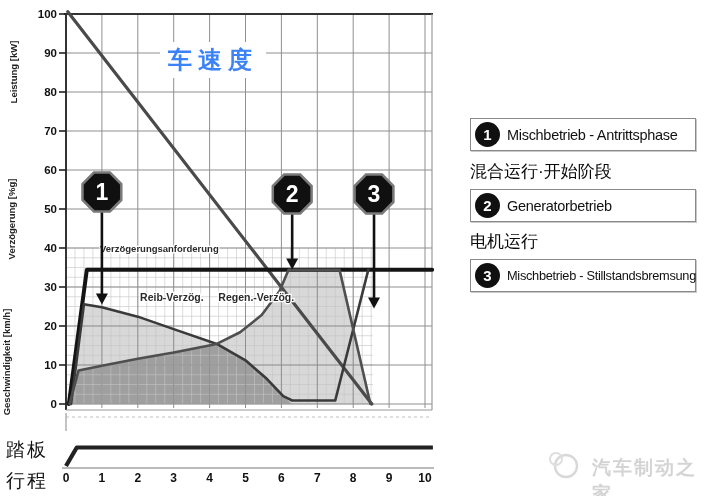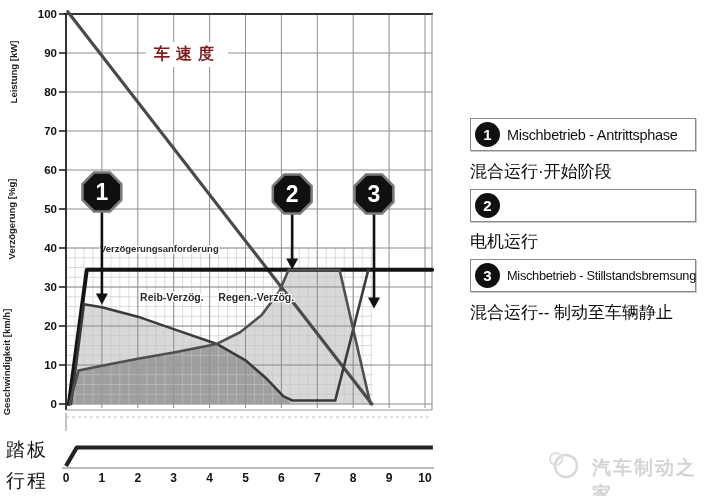--- a/index.html
+++ b/index.html
@@ -1,22 +1,22 @@
 <!DOCTYPE html>
 <html><head>
 <meta charset="utf-8">
 <style>
   html,body{margin:0;padding:0;background:#fff;}
   #stage{position:relative;width:709px;height:496px;background:#fff;overflow:hidden;
          font-family:"Liberation Sans",sans-serif;}
   svg{position:absolute;left:0;top:0;}
   .abs{position:absolute;}
   
-  #speed-label{left:146px;top:42px;font-size:16px;font-weight:bold;letter-spacing:6px;
-               color:#7f1d1d;background:#fff;padding:2px 8px;}
+  #speed-label{left:160px;top:42px;font-size:24px;font-weight:bold;letter-spacing:6px;
+               color:#3b82f6;background:#fff;padding:2px 8px;}
   
   .pedal-lab{left:6px;font-size:19px;font-weight:normal;color:#111;letter-spacing:2px;}
   #pedal-lab1{top:437px;}
   #pedal-lab2{top:468px;}
   
   #legend{left:470px;top:118px;width:228px;height:230px;}
   .lbox{position:absolute;left:0;width:226px;height:33px;background:#fff;
         border:1.5px solid #8a8a8a;box-shadow:1px 1px 0 #c9c9c9;
         display:flex;align-items:center;gap:7px;padding:0 4px;box-sizing:border-box;}
   .disc{display:inline-flex;align-items:center;justify-content:center;
@@ -182,24 +182,24 @@
 
   <div class="abs" id="legend">
     <div class="lbox" style="top:0">
       <span class="disc">1</span>
       <span class="de">Mischbetrieb - Antrittsphase</span>
     </div>
     <div class="zh" style="top:42px">混合运行·开始阶段</div>
 
     <div class="lbox" style="top:71px">
       <span class="disc">2</span>
+      <span class="de">Generatorbetrieb</span>
     </div>
     <div class="zh" style="top:112px">电机运行</div>
 
     <div class="lbox" style="top:141px">
       <span class="disc">3</span>
       <span class="de small">Mischbetrieb - Stillstandsbremsung</span>
     </div>
-    <div class="zh" style="top:183px">混合运行--  制动至车辆静止</div>
   </div>
 
   <div class="abs" id="watermark-text">汽车制动之家</div>
 </div>
 
 </body></html>

